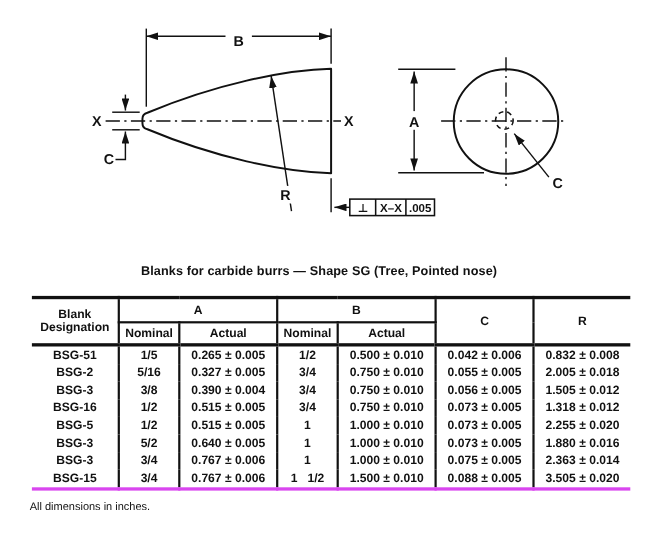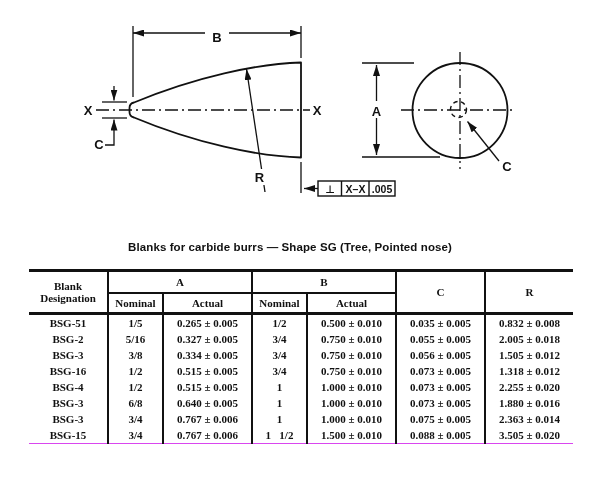--- a/index.html
+++ b/index.html
@@ -25,22 +25,22 @@
     letter-spacing: 0.1px;
     margin-left: 16px;
   }
 
   table.spec {
     position: absolute; left: 29px; top: 269px;
     width: 544px;
     border-collapse: collapse;
     table-layout: fixed;
     border-top: 3px solid #111;
-    border-bottom: 1px solid #d946ef;
-    font-size: 11px; font-weight: bold; font-family: Liberation Serif, serif;
+    border-bottom: 3px solid #d946ef;
+    font-size: 11px; font-weight: bold;
   }
   table.spec th, table.spec td {
     padding: 0;
     text-align: center;
     vertical-align: middle;
     font-weight: bold;
     white-space: nowrap;
   }
   .col-sep { border-right: 2px solid #111; }
   .sub-line { border-bottom: 2px solid #111; }   
@@ -148,62 +148,62 @@
         <th class="col-sep hdr-bottom">Actual</th>
       </tr>
     </thead>
     <tbody>
         <tr>
           <td class="col-sep cell-designation">BSG-51</td>
           <td class="col-sep">1/5</td>
           <td class="col-sep">0.265 ± 0.005</td>
           <td class="col-sep">1/2</td>
           <td class="col-sep">0.500 ± 0.010</td>
-          <td class="col-sep">0.035 ± 0.005</td>
+          <td class="col-sep">0.042 ± 0.006</td>
           <td>0.832 ± 0.008</td>
         </tr>
         <tr>
           <td class="col-sep cell-designation">BSG-2</td>
           <td class="col-sep">5/16</td>
           <td class="col-sep">0.327 ± 0.005</td>
           <td class="col-sep">3/4</td>
           <td class="col-sep">0.750 ± 0.010</td>
           <td class="col-sep">0.055 ± 0.005</td>
           <td>2.005 ± 0.018</td>
         </tr>
         <tr>
           <td class="col-sep cell-designation">BSG-3</td>
           <td class="col-sep">3/8</td>
-          <td class="col-sep">0.334 ± 0.005</td>
+          <td class="col-sep">0.390 ± 0.004</td>
           <td class="col-sep">3/4</td>
           <td class="col-sep">0.750 ± 0.010</td>
           <td class="col-sep">0.056 ± 0.005</td>
           <td>1.505 ± 0.012</td>
         </tr>
         <tr>
           <td class="col-sep cell-designation">BSG-16</td>
           <td class="col-sep">1/2</td>
           <td class="col-sep">0.515 ± 0.005</td>
           <td class="col-sep">3/4</td>
           <td class="col-sep">0.750 ± 0.010</td>
           <td class="col-sep">0.073 ± 0.005</td>
           <td>1.318 ± 0.012</td>
         </tr>
         <tr>
-          <td class="col-sep cell-designation">BSG-4</td>
+          <td class="col-sep cell-designation">BSG-5</td>
           <td class="col-sep">1/2</td>
           <td class="col-sep">0.515 ± 0.005</td>
           <td class="col-sep left">1</td>
           <td class="col-sep">1.000 ± 0.010</td>
           <td class="col-sep">0.073 ± 0.005</td>
           <td>2.255 ± 0.020</td>
         </tr>
         <tr>
           <td class="col-sep cell-designation">BSG-3</td>
-          <td class="col-sep">6/8</td>
+          <td class="col-sep">5/2</td>
           <td class="col-sep">0.640 ± 0.005</td>
           <td class="col-sep left">1</td>
           <td class="col-sep">1.000 ± 0.010</td>
           <td class="col-sep">0.073 ± 0.005</td>
           <td>1.880 ± 0.016</td>
         </tr>
         <tr>
           <td class="col-sep cell-designation">BSG-3</td>
           <td class="col-sep">3/4</td>
           <td class="col-sep">0.767 ± 0.006</td>
@@ -217,14 +217,15 @@
           <td class="col-sep">3/4</td>
           <td class="col-sep">0.767 ± 0.006</td>
           <td class="col-sep left">1&nbsp;&nbsp;&nbsp;1/2</td>
           <td class="col-sep">1.500 ± 0.010</td>
           <td class="col-sep">0.088 ± 0.005</td>
           <td>3.505 ± 0.020</td>
         </tr>
       </tbody>
   </table>
 
+  <div class="footnote">All dimensions in inches.</div>
 
 </div>
 
 </body></html>

